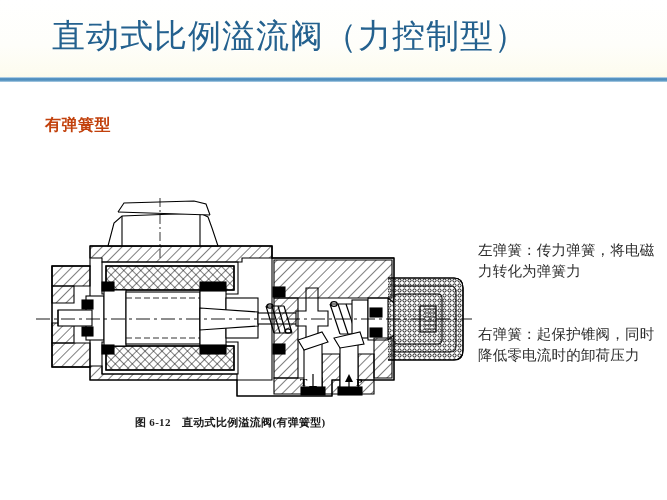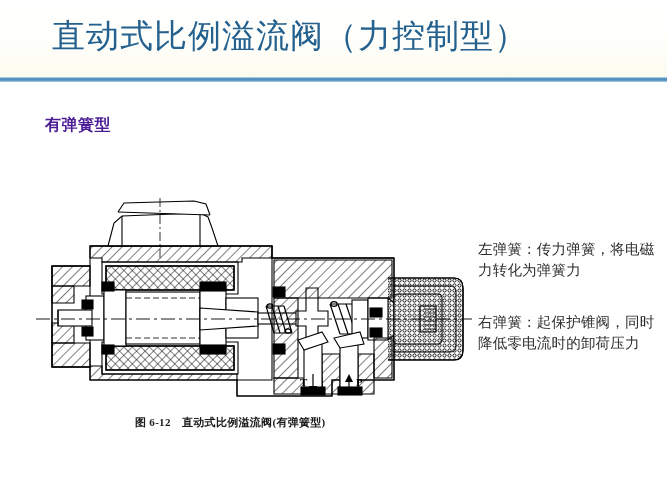--- a/index.html
+++ b/index.html
@@ -47,21 +47,21 @@
         #7fb0d3 85%, #cfe2ef 100%);
   }
 
   
   .section-label {
     position: absolute;
     left: 45px;
     top: 115px;
     font-size: 16px;
     font-weight: bold;
-    color: #4c1d95;
+    color: #c2410c;
     font-family: "Liberation Serif", "DejaVu Serif", serif;
     letter-spacing: .5px;
   }
 
   
   .diagram-wrap {
     position: absolute;
     left: 22px;
     top: 168px;
     width: 450px;
@@ -72,22 +72,22 @@
   
   .annotation {
     position: absolute;
     font-size: 14.5px;
     line-height: 21px;
     color: #2c2c2c;
     font-family: "Liberation Serif", "DejaVu Serif", serif;
     width: 190px;
     letter-spacing: .2px;
   }
-  #ann-left  { left: 478px; top: 240px; font-family: Liberation Mono, monospace; }
-  #ann-right { left: 478px; top: 312px; }
+  #ann-left  { left: 478px; top: 240px; }
+  #ann-right { left: 478px; top: 324px; }
 
   
   .figure-caption {
     position: absolute;
     left: 135px;
     top: 415px;
     font-size: 11px;
     font-weight: bold;
     color: #1a1a1a;
     font-family: "Liberation Serif", "DejaVu Serif", serif;

